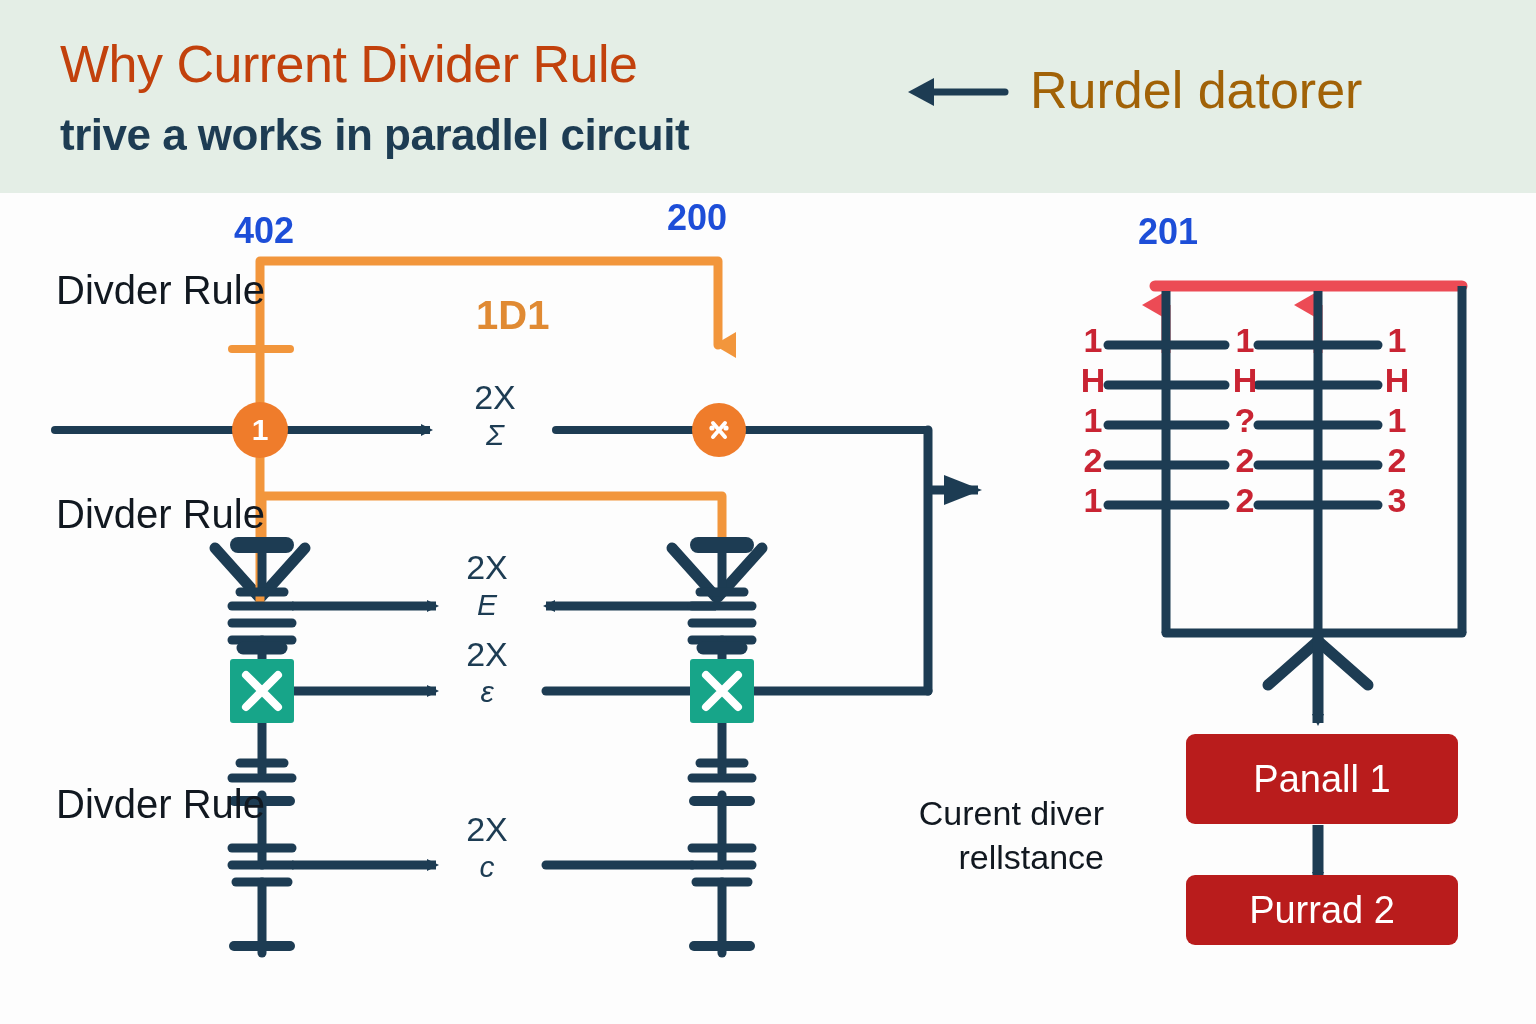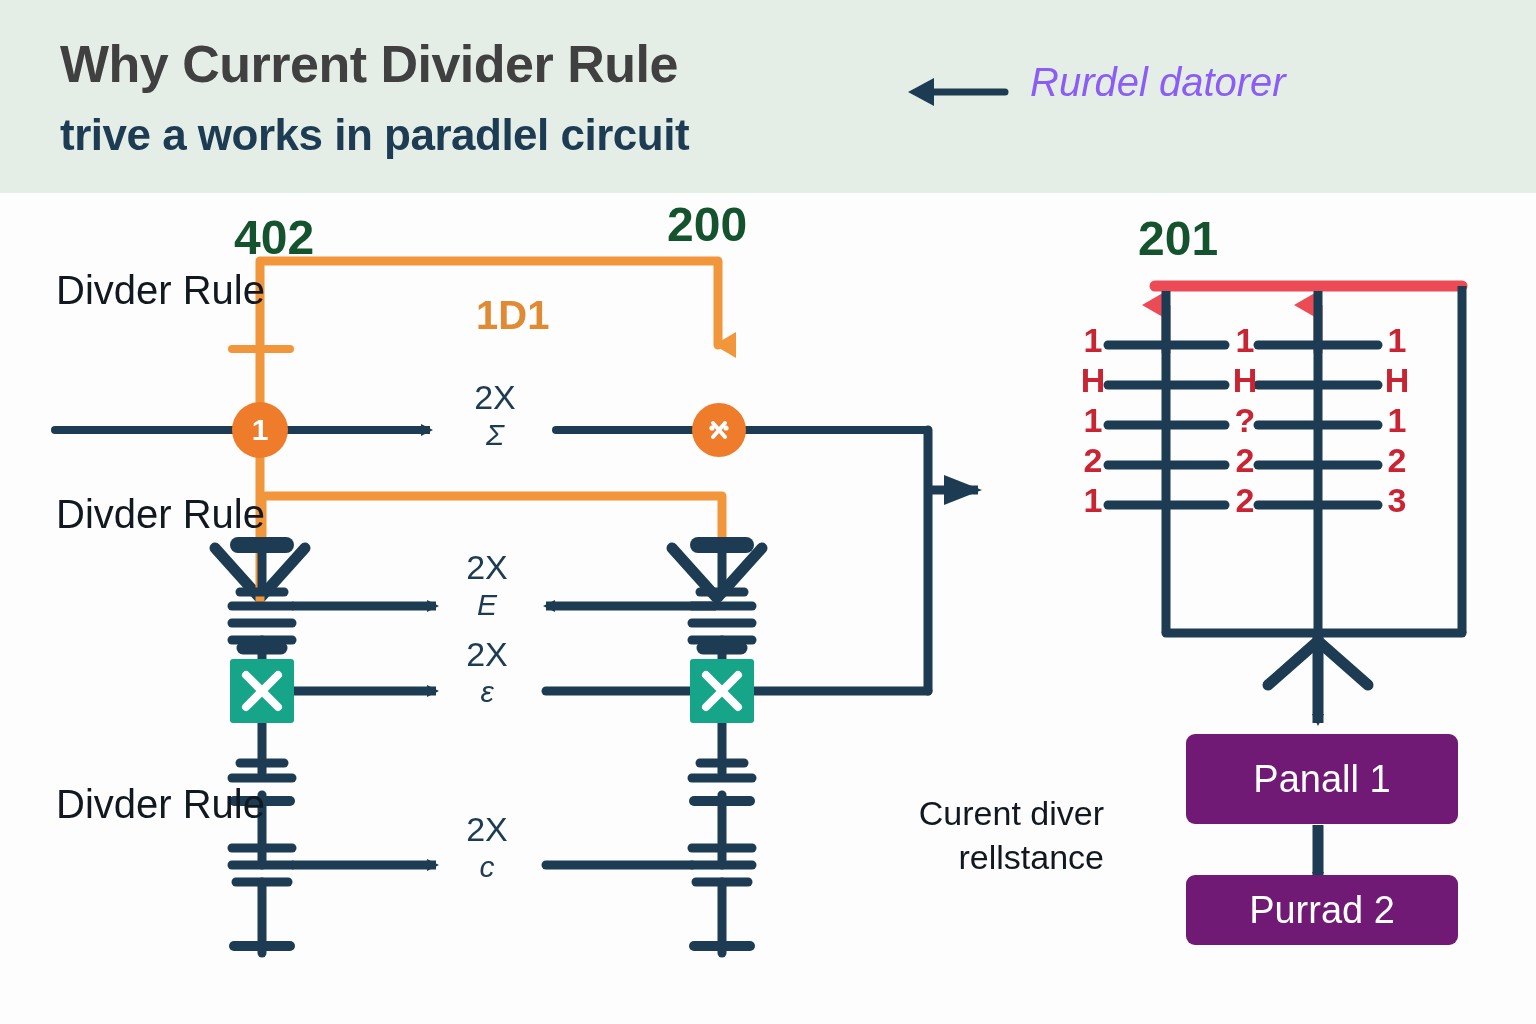--- a/index.html
+++ b/index.html
@@ -12,63 +12,63 @@
   }
   #root{position:absolute;left:0;top:0;width:1536px;height:1024px;}
 
   
   .header{
     position:absolute;left:0;top:0;width:1536px;height:193px;
     background:#e4eee6;
   }
   .header-title{
     position:absolute;left:60px;top:34px;
-    font-size:52px;font-weight:bold;color:#404040;
+    font-size:52px;font-weight:normal;color:#c2410c;
     letter-spacing:-0.5px;white-space:nowrap;
   }
   .header-subtitle{
     position:absolute;left:60px;top:110px;
     font-size:44px;font-weight:bold;color:#1d3c53;
     letter-spacing:-0.5px;white-space:nowrap;
   }
   .header-note{
     position:absolute;left:1030px;top:60px;
-    font-size:40px;color:#8b5cf6;white-space:nowrap;font-style:italic;
+    font-size:52px;color:#a16207;white-space:nowrap;
   }
   .header-arrow{position:absolute;left:900px;top:72px;}
 
   
   .canvas{
     position:absolute;left:0;top:193px;width:1536px;height:831px;
     background:#fdfdfd;
   }
   .svg-layer{position:absolute;left:0;top:0;width:1536px;height:831px;}
 
   
   .lbl{position:absolute;white-space:nowrap;}
   .lbl-divider{
     font-size:40px;color:#111820;line-height:46px;text-align:center;
   }
-  .lbl-red{font-size:48px;font-weight:bold;color:#14532d;}
+  .lbl-red{font-size:36px;font-weight:bold;color:#1d4ed8;}
   .lbl-orange{font-size:40px;font-weight:bold;color:#e08a33;margin-left:20px;}
   .lbl-formula{
     font-size:34px;color:#1d3c53;line-height:38px;text-align:center;
   }
   .lbl-formula .den{display:block;font-size:30px;font-style:italic;}
   .lbl-body{font-size:34px;color:#111820;line-height:44px;text-align:right;}
 
   
   .num{
     position:absolute;font-size:34px;font-weight:bold;color:#c92433;
     text-align:center;width:34px;
   }
 
   
   .pbox{
-    position:absolute;border-radius:9px;background:#701a75;
+    position:absolute;border-radius:9px;background:#b91c1c;
     color:#ffffff;font-size:38px;
     display:flex;align-items:center;justify-content:center;
   }
 </style>
 </head>
 <body>
 
 <div id="root">
 
   <div class="header">

